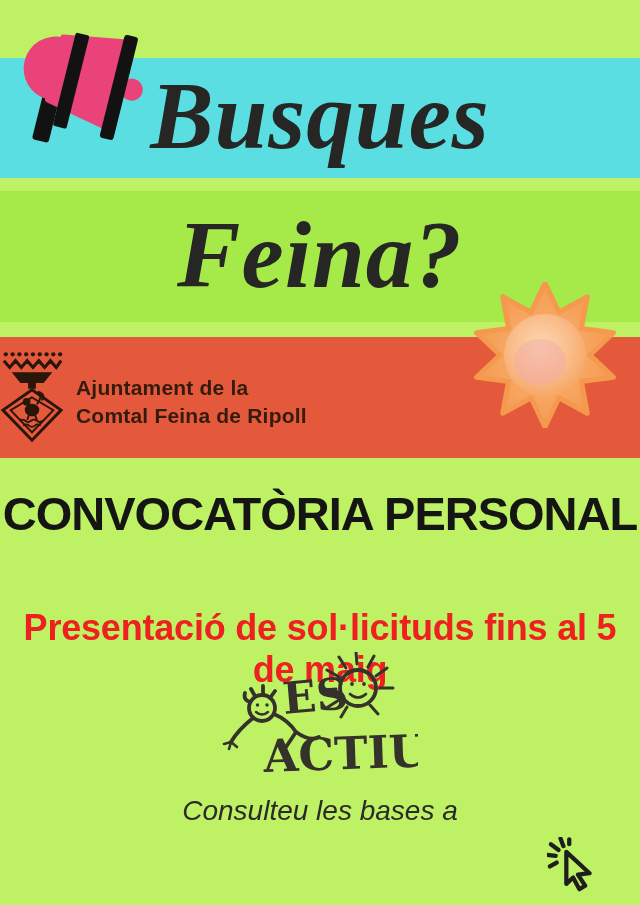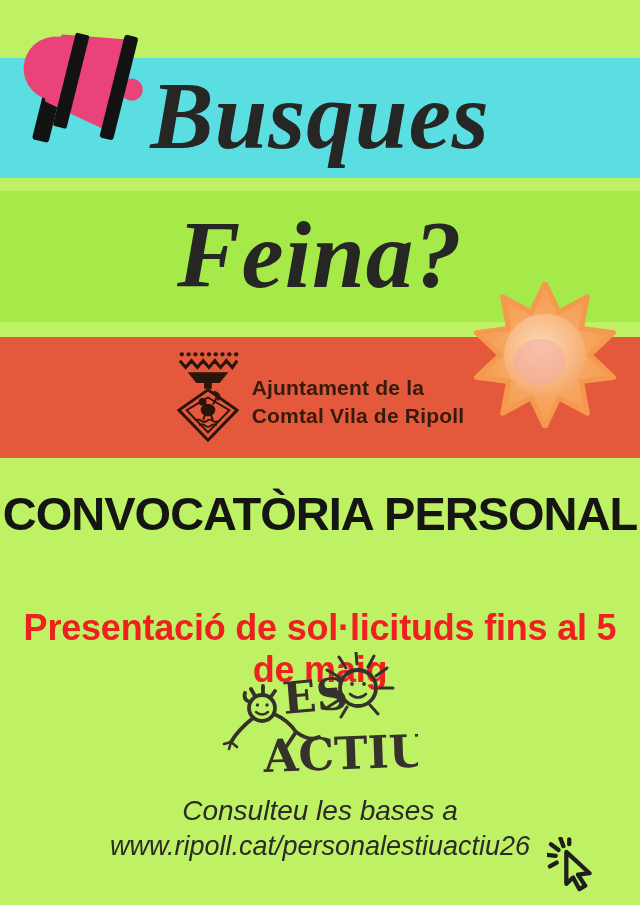--- a/index.html
+++ b/index.html
@@ -14,21 +14,21 @@
   .band-red{top:337px;height:121px;background:#E4593B;}
   .headline{
     position:absolute;left:0;width:640px;display:flex;justify-content:center;align-items:center;
     font-family:"Liberation Serif",serif;font-style:italic;font-weight:600;
     color:#262624;letter-spacing:1px;
   }
   .headline.l1{top:52px;height:128px;font-size:95px;}
   .headline.l2{top:188px;height:134px;font-size:95px;}
   .org-row{
     position:absolute;top:350px;left:0;width:640px;
-    display:flex;justify-content:center;align-items:flex-start;gap:12px;
+    display:flex;align-items:flex-start;gap:12px;
   }
   .org-text{
     margin-top:24px;font-size:21px;font-weight:bold;line-height:27.5px;
     color:#331B0D;letter-spacing:0.2px;
   }
   .title{
     position:absolute;top:486px;left:0;width:640px;text-align:center;
     font-size:47px;font-weight:bold;line-height:55px;letter-spacing:-1px;
     color:#151513;
   }
@@ -116,21 +116,21 @@
           <path d="M30,66 l-2,5 M36,66 l2,5"></path>
         </g>
         <g stroke-width="1.8" fill="none">
           <path d="M20,72 q3,-2.5 6,0 t6,0 t6,0 t6,0"></path>
           <path d="M24,77 q3,-2.5 6,0 t6,0 t6,0"></path>
         </g>
       </g>
     </svg>
     <div class="org-text">
       <div>Ajuntament de la</div>
-      <div>Comtal Vila de Ripoll</div>
+      <div>Comtal Feina de Ripoll</div>
     </div>
   </div>
 
   <div class="title">
     <div>CONVOCATÒRIA PERSONAL</div>
   </div>
 
   <div class="deadline">Presentació de sol·licituds fins al 5 de maig</div>
 
   <svg class="icon estiu-logo" width="196" height="138" viewBox="0 0 196 138">
@@ -153,21 +153,20 @@
       <circle cx="130" cy="32" r="1.9" fill="#35322C" stroke="none"></circle>
       <circle cx="142" cy="32" r="1.9" fill="#35322C" stroke="none"></circle>
       <path d="M128,42 q8,7 16,0" stroke-width="2.6"></path>
     </g>
 
     <text x="62" y="62" font-family="DejaVu Serif, serif" font-weight="bold" font-size="44" fill="#35322C" transform="rotate(-5 62 62)">ES</text>
     <text x="42" y="120" font-family="DejaVu Serif, serif" font-weight="bold" font-size="45" fill="#35322C" transform="rotate(-2 42 120)">ACTIU</text>
   </svg>
 
   <div class="footer-line f1">Consulteu les bases a</div>
-  <div class="footer-line f2">www.ripoll.cat/personalestiuactiu26</div>
 
   <svg class="icon cursor-icon" width="58" height="55" viewBox="0 0 60 56">
     <g stroke="#1E1E1E" stroke-width="4.4" fill="none" stroke-linejoin="round" stroke-linecap="round">
       <path d="M20,15 L44,37 L32,38.5 L39.5,50 L33.5,53.5 L27,41.5 L20,48 Z"></path>
       <path d="M17,9 L14,1"></path>
       <path d="M12,13 L4,7"></path>
       <path d="M9,19 L0,18"></path>
       <path d="M10,26 L3,30"></path>
       <path d="M23,7 L23,2"></path>
     </g>

